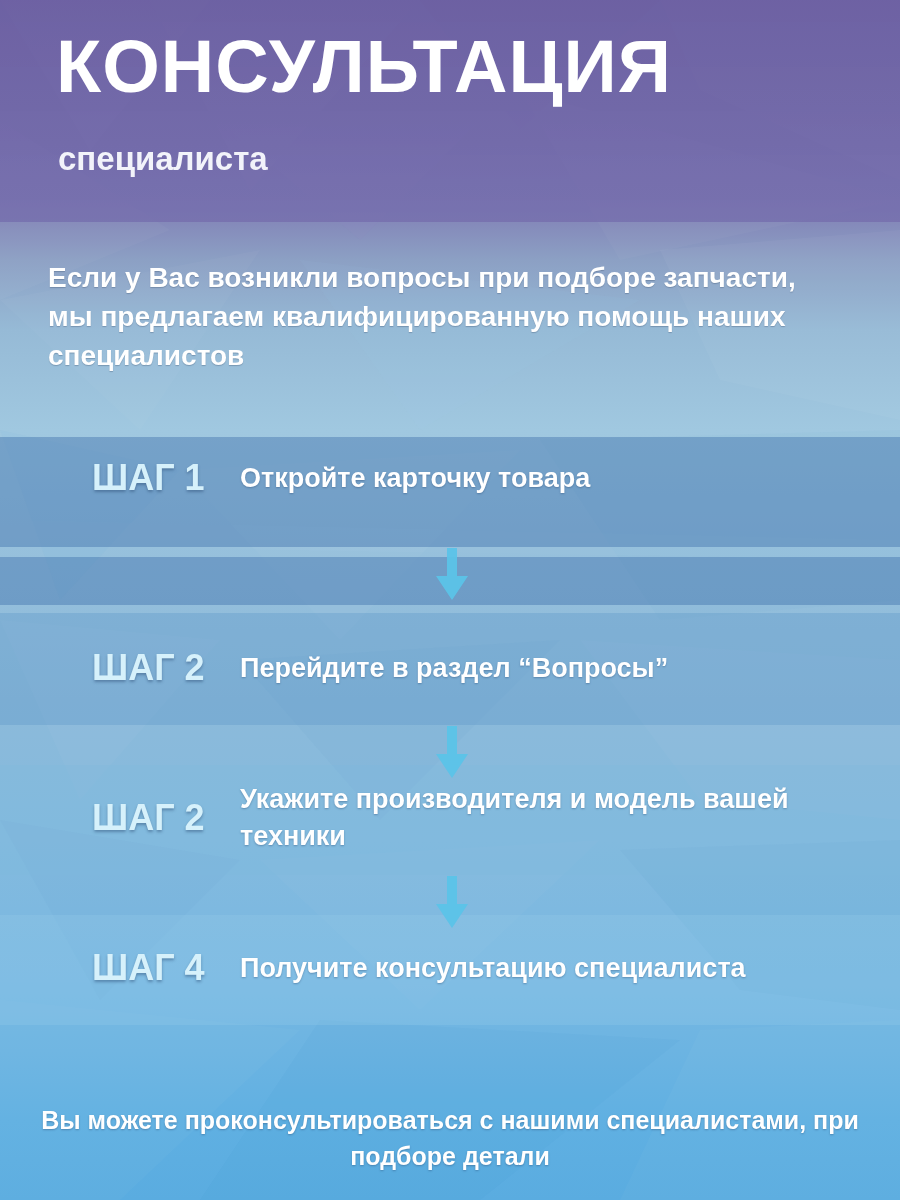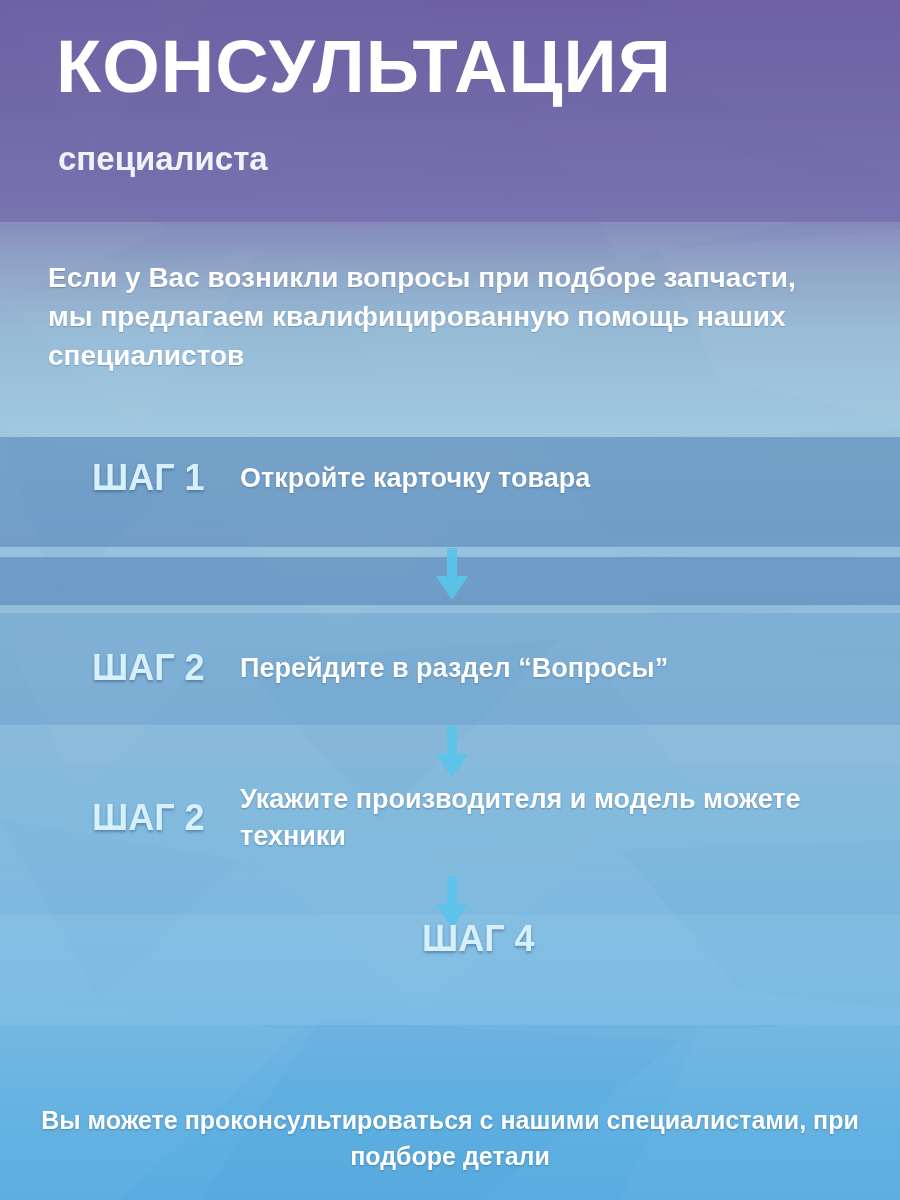--- a/index.html
+++ b/index.html
@@ -195,26 +195,27 @@
     <div class="step-label">ШАГ 2</div>
     <div class="step-text">Перейдите в раздел “Вопросы”</div>
   </div>
 
   <svg class="arrow" style="top:726px;" viewBox="0 0 44 56">
     <polygon points="17,0 27,0 27,28 38,28 22,52 6,28 17,28" fill="#5bc3e8" opacity="0.95"></polygon>
   </svg>
 
   <div class="step-row" style="top:818px;height:100px;margin-top:-50px;">
     <div class="step-label">ШАГ 2</div>
-    <div class="step-text">Укажите производителя и модель можете техники</div>
+    <div class="step-text">Укажите производителя и модель вашей техники</div>
   </div>
 
   <svg class="arrow" style="top:876px;" viewBox="0 0 44 56">
     <polygon points="17,0 27,0 27,28 38,28 22,52 6,28 17,28" fill="#5bc3e8" opacity="0.95"></polygon>
   </svg>
 
-  <div class="step-row" style="top:968px;height:100px;margin-top:-50px;flex-direction:column;">
+  <div class="step-row" style="top:968px;height:100px;margin-top:-50px;">
     <div class="step-label">ШАГ 4</div>
+    <div class="step-text">Получите консультацию специалиста</div>
   </div>
 
   <div class="footer">Вы можете проконсультироваться с нашими специалистами, при подборе детали</div>
 
 </div>
 
 </body></html>

